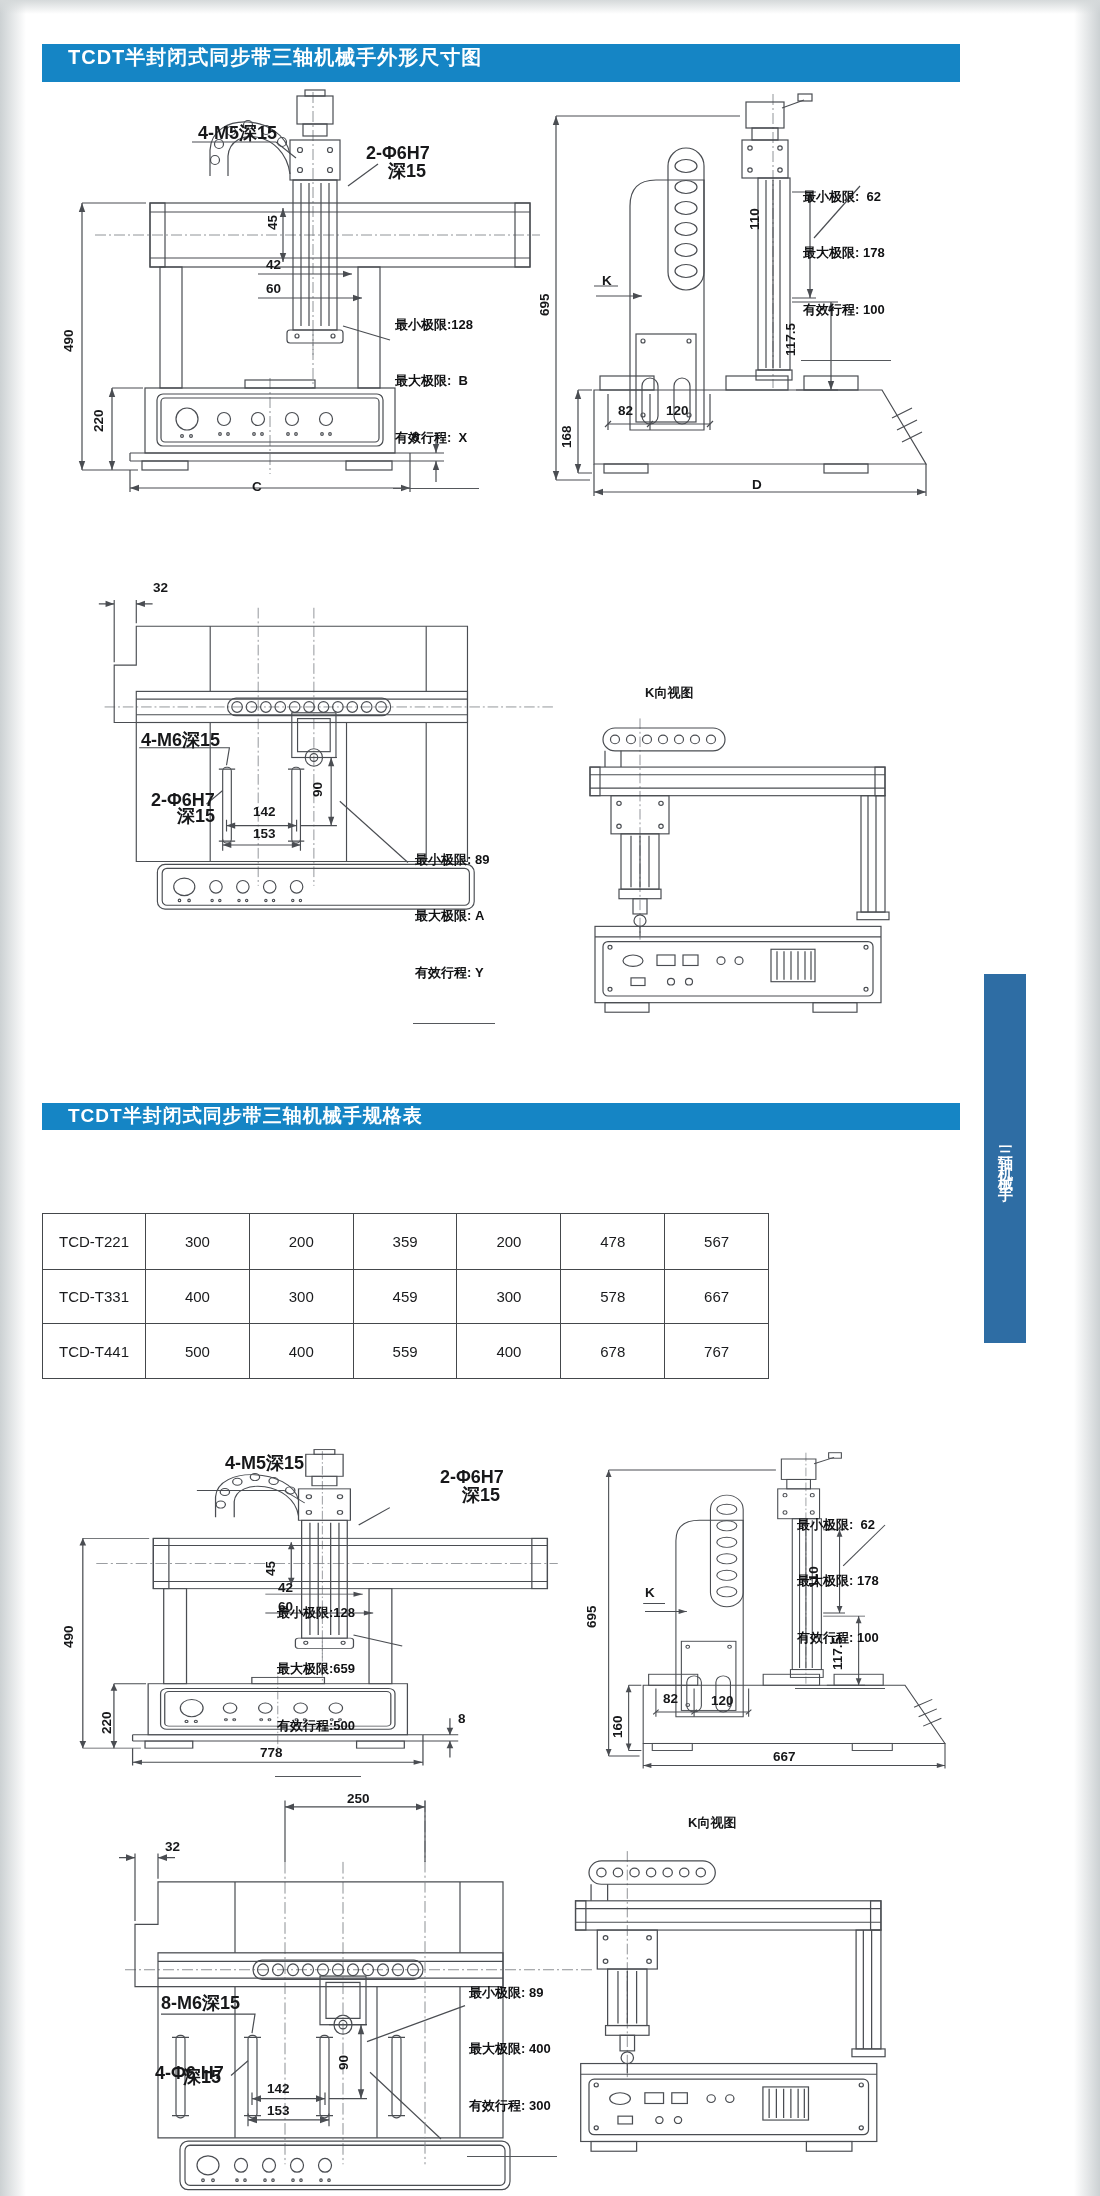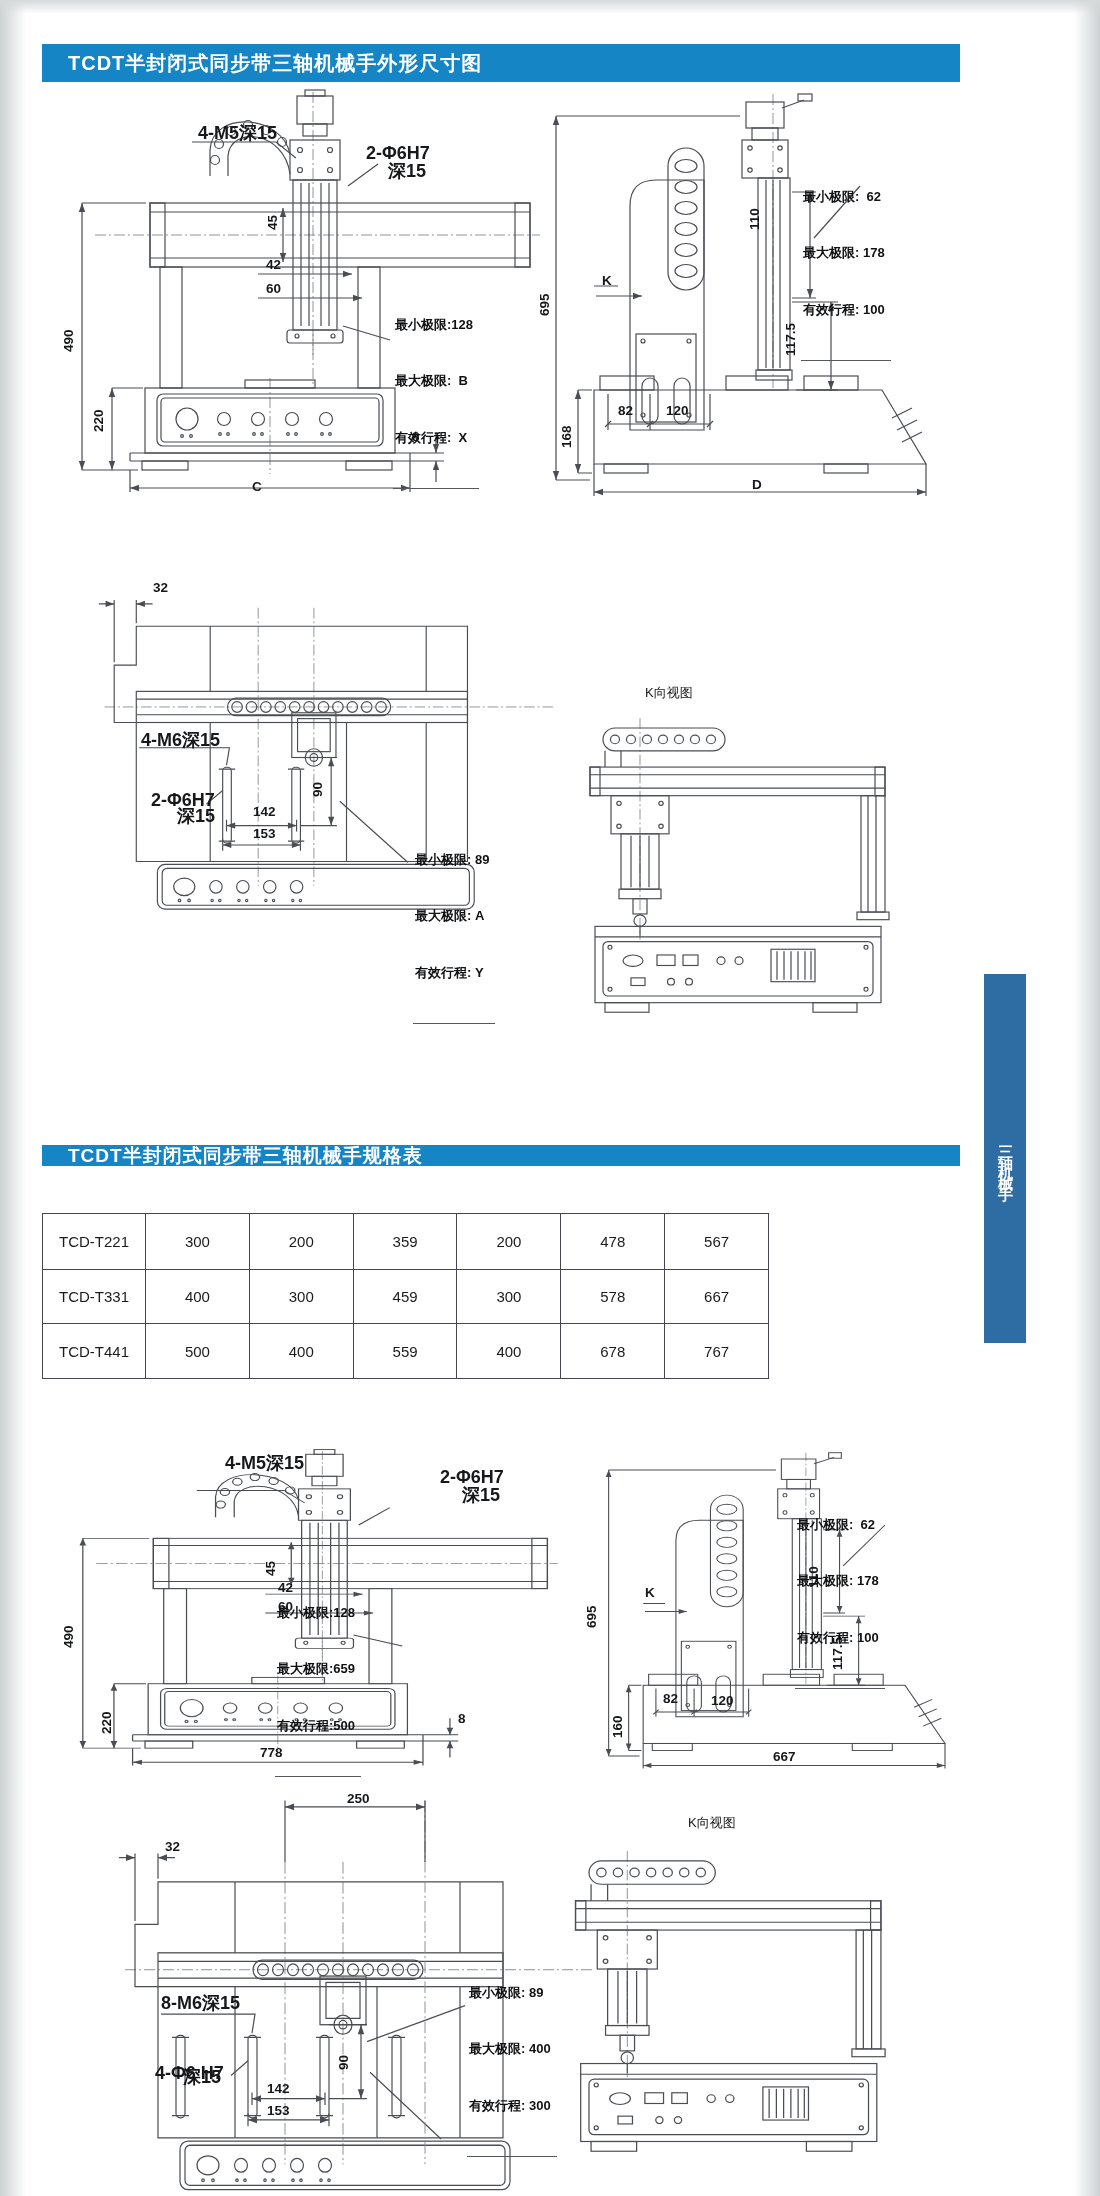--- a/index.html
+++ b/index.html
@@ -5,32 +5,32 @@
   html,body{margin:0;padding:0;background:#fff}
   body{width:1100px;height:2196px;position:relative;overflow:hidden;
        font-family:"Liberation Sans","DejaVu Sans",sans-serif}
   .page{position:absolute;inset:0;background:#fff}
   .edge{position:absolute;top:0;bottom:0;width:26px;pointer-events:none}
   .edge.l{left:0;background:linear-gradient(to right,#ccd1d3,rgba(255,255,255,0))}
   .edge.r{right:0;background:linear-gradient(to left,#ccd1d3,rgba(255,255,255,0))}
   .edge.t{left:0;right:0;top:0;bottom:auto;height:14px;width:auto;
           background:linear-gradient(to bottom,#d5d9da,rgba(255,255,255,0))}
   .bar{position:absolute;left:42px;width:918px;background:#1585c5;color:#fff;
-       display:flex;align-items:center;padding-left:26px;box-sizing:border-box;
+       display:flex;padding-left:26px;box-sizing:border-box;
        font-weight:bold;letter-spacing:1px}
   .fig{position:absolute}
   .fig svg{position:absolute;left:0;top:0;overflow:visible}
   .lbl{position:absolute;font-size:13.5px;font-weight:600;line-height:1;
        color:#17181a;white-space:pre}
   .lbl.cn{font-size:18px}
   .rot{transform:rotate(-90deg);transform-origin:left top}
   .ann{position:absolute;font-size:13px;font-weight:700;color:#101113;
        line-height:1.45;white-space:pre;border-bottom:1.5px solid #55585c;
        padding:0 6px 3px 2px}
-  .kv-title{position:absolute;font-size:13px;font-weight:400;color:#17181a}
+  .kv-title{position:absolute;font-size:13px;font-weight:700;color:#17181a}
   .side-tab{position:absolute;left:984px;top:974px;width:42px;height:369px;
        background:#2e6da4;color:#fff;display:flex;align-items:center;justify-content:center;
        writing-mode:vertical-rl;letter-spacing:10px;font-size:15px;font-weight:600}
   table.spec{position:absolute;left:42px;top:1213px;width:727px;height:166px;
        border-collapse:collapse;table-layout:fixed;font-size:15px;color:#1a1b1d}
   table.spec td,table.spec th{border:1px solid #44474b;text-align:center;
        font-weight:500;padding:0}
   table.spec th{font-weight:600}
   svg .ln{stroke:#4a4d52;stroke-width:1.2;fill:none}
   svg .cl{stroke:#85888d;stroke-width:0.9;fill:none;stroke-dasharray:11 3 2 3}
@@ -371,21 +371,21 @@
   <div class="kv-title" style="left:70px;top:6px">K向视图</div>
   <svg width="340" height="372" viewBox="0 0 340 390" style="top:8px" preserveAspectRatio="none">
         <use href="#g-kview"></use>
       </svg>
 </div>
 
 <div class="side-tab">
   <span>三轴机械手</span>
 </div>
 
-<div class="bar" style="top:1145px;height:21px;font-size:19px">
+<div class="bar" style="top:1103px;height:27px;font-size:19px">
   <span>TCDT半封闭式同步带三轴机械手规格表</span>
 </div>
 
 <table class="spec">
   <colgroup>
         <col style="width:103px">
         <col>
         <col>
         <col>
         <col>

